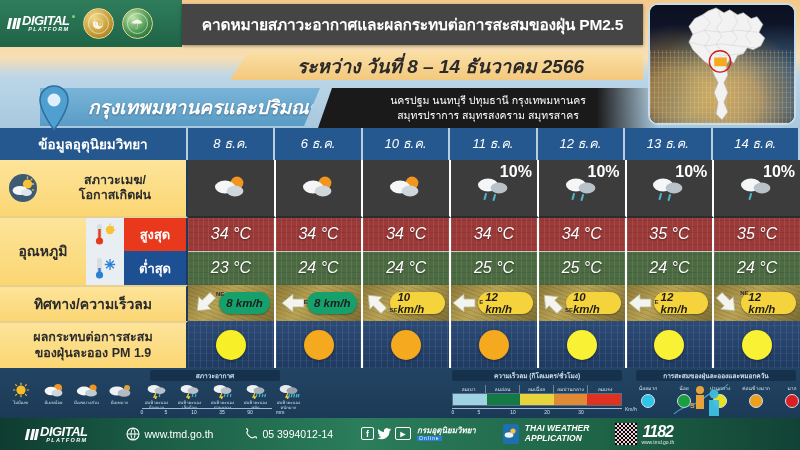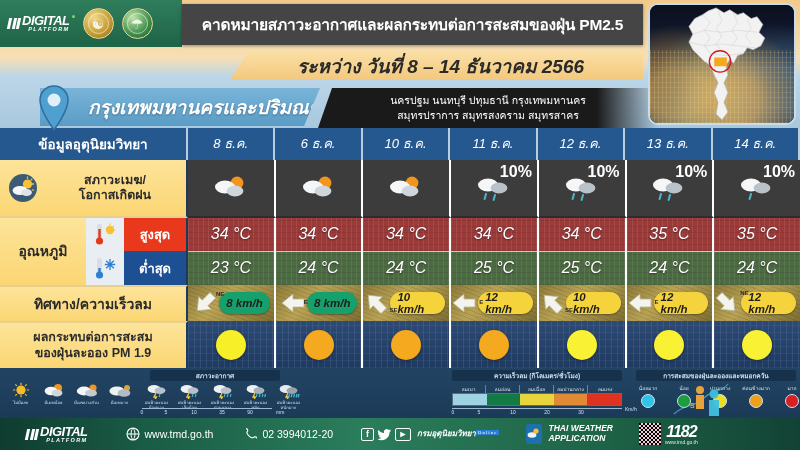--- a/index.html
+++ b/index.html
@@ -833,30 +833,30 @@
     </span>
     <span>www.tmd.go.th</span>
   </div>
 
   <div class="f-item" style="margin-left:30px">
     <span class="f-ic">
       <svg width="14" height="14" viewBox="0 0 14 14">
           <path d="M3 1.6c2 0 2 2.4 1.2 3.2-.8.8.6 3 2 4.4 1.4 1.4 3.6 2 4.4 1.2.8-.8 3.2-.8 3.2 1.2" fill="none" stroke="#fff" stroke-width="1.2"></path>
         </svg>
     </span>
-    <span>02 3994012-20</span>
+    <span>05 3994012-14</span>
   </div>
 
   <div class="f-item" style="margin-left:28px; gap:3px">
     <span class="sq">f</span>
     <svg width="15" height="13" viewBox="0 0 15 13">
         <path d="M14 2.1c-.5.3-1 .5-1.6.6.5-.3.9-.8 1-1.4-.5.3-1.1.6-1.7.7A2.8 2.8 0 007 4.7c0 .2 0 .4.1.6A8 8 0 011.3 2a2.8 2.8 0 00.9 3.7c-.5 0-.9-.1-1.3-.4a2.8 2.8 0 002.2 2.7c-.4.1-.9.1-1.3 0a2.8 2.8 0 002.6 1.9 8 8 0 01-4.1 1.1 8 8 0 0012.3-7c.6-.4 1-1 1.4-1.6z" fill="#fff"></path>
       </svg>
     <span class="sq" style="width:16px">►</span>
-    <span style="display:flex;flex-direction:row;line-height:1.05;margin-left:3px;font-family:Liberation Serif, serif;">
+    <span style="display:flex;flex-direction:column;line-height:1.05;margin-left:3px;">
       <span style="font-size:8px;font-weight:bold;font-style:italic;color:#fff;">กรมอุตุนิยมวิทยา</span>
       <span style="font-size:5px;background:#2b7dd4;color:#fff;align-self:flex-start;padding:0 2px;letter-spacing:1px;">Online</span>
     </span>
   </div>
 
   <div class="f-item" style="margin-left:26px">
     <span class="f-ic">
       <svg width="18" height="22" viewBox="0 0 18 22">
           <rect x="1" y="1" width="16" height="20" rx="2.5" fill="#1e6fae"></rect>
       <ellipse cx="7" cy="12" rx="4.4" ry="2.8" fill="#eef4f8"></ellipse>

